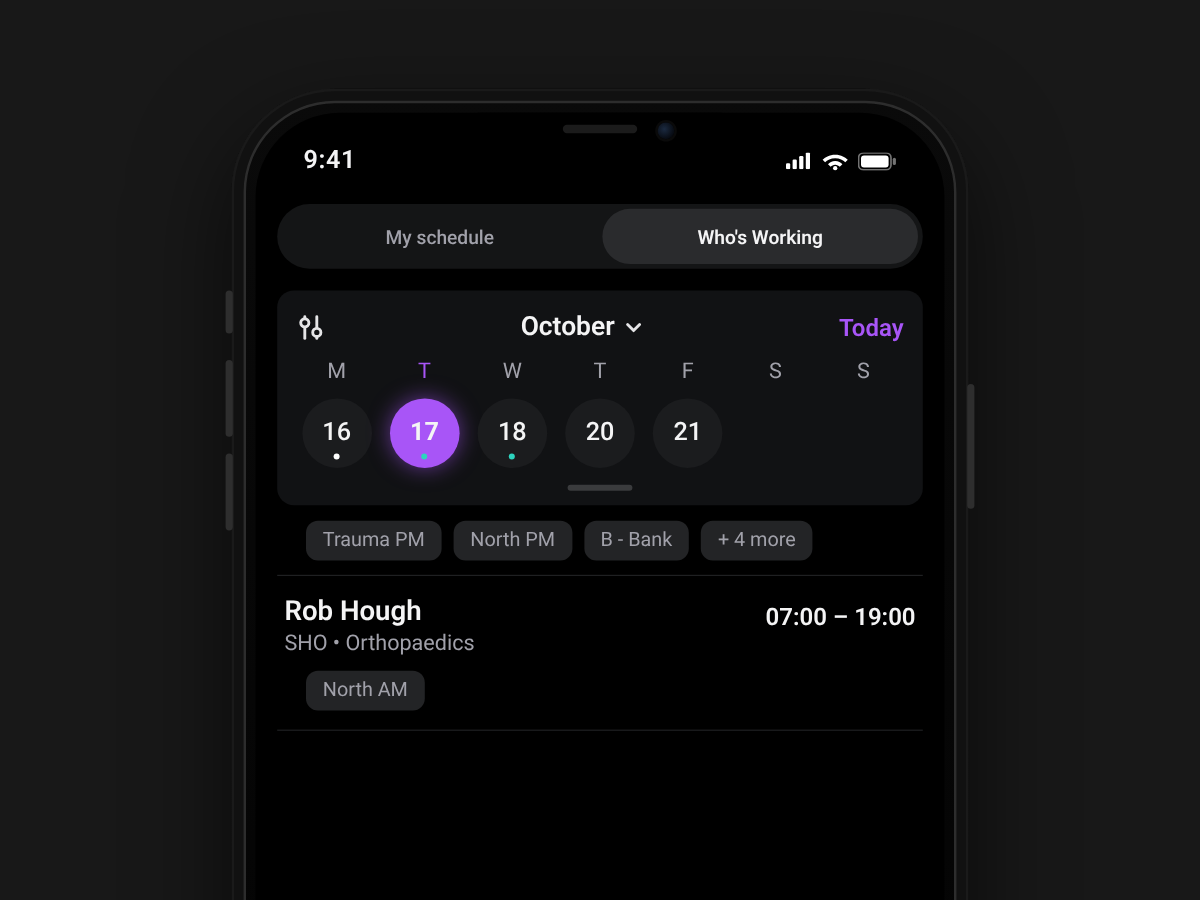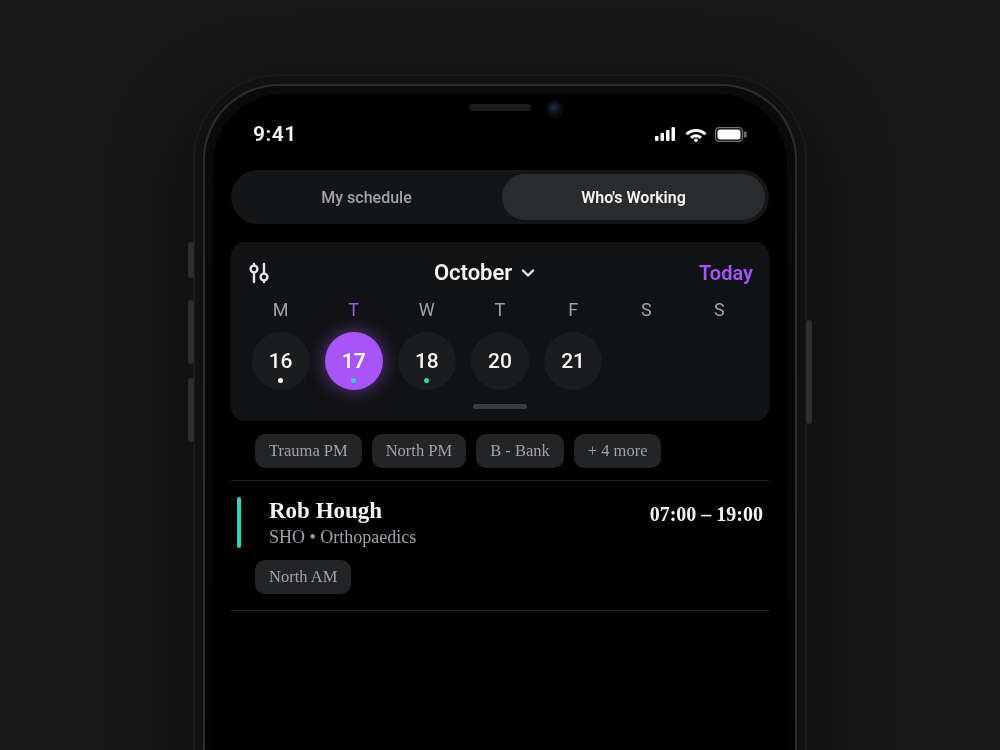--- a/index.html
+++ b/index.html
@@ -219,29 +219,28 @@
     margin: 14px auto 0;
   }
 
   
   .list {
     margin-top: 3px;
   }
   .row {
     padding: 16px 6px 16px 6px;
     border-top: 1px solid var(--divider);
-    font-family: Liberation Serif, serif;
   }
   .row.peek { padding-top: 10px; padding-bottom: 12px; }
   .row-head {
     display: flex; align-items: flex-start; justify-content: space-between;
     gap: 12px;
   }
   .row-left {
-    display: flex; gap: 28px; align-items: flex-start;
+    display: flex; gap: 0; align-items: flex-start; flex-direction: column;
   }
   .row-bar {
     width: 4px; border-radius: 3px;
     background: var(--teal);
     align-self: stretch;
   }
   .row-text { display: flex; flex-direction: column; }
   .row-name {
     font-size: 23px; font-weight: 600; color: var(--text);
     line-height: 1.2;

